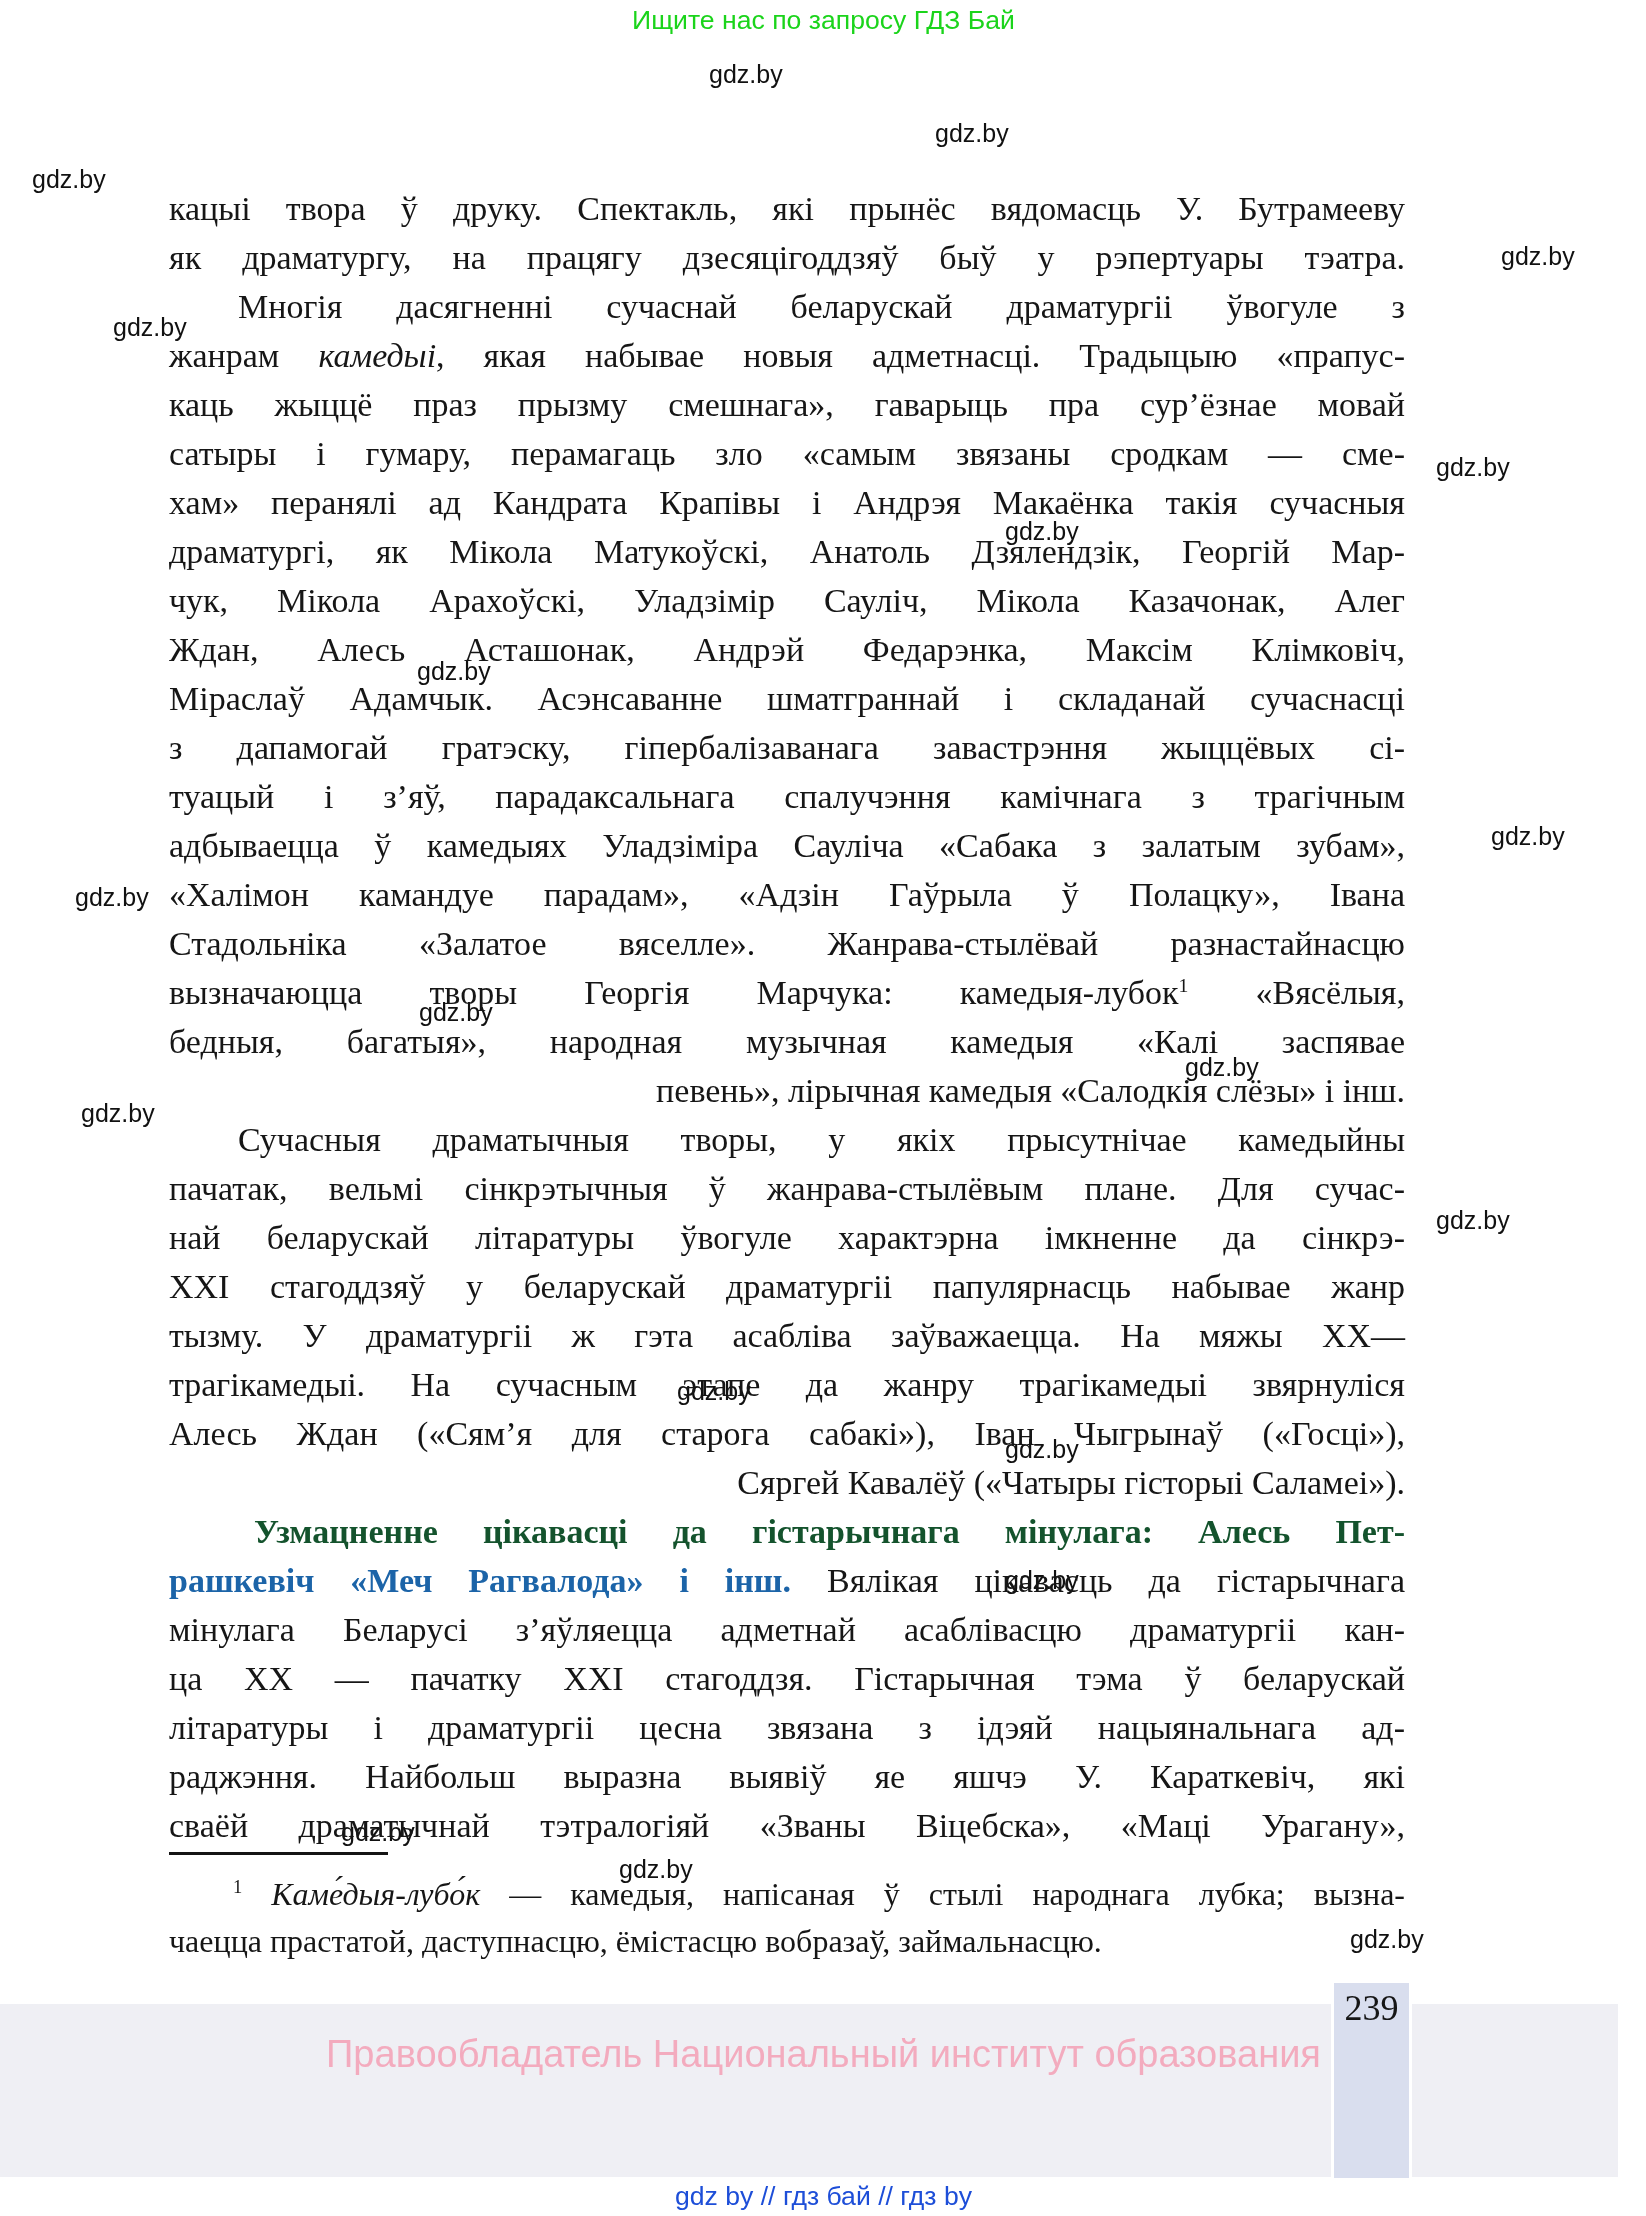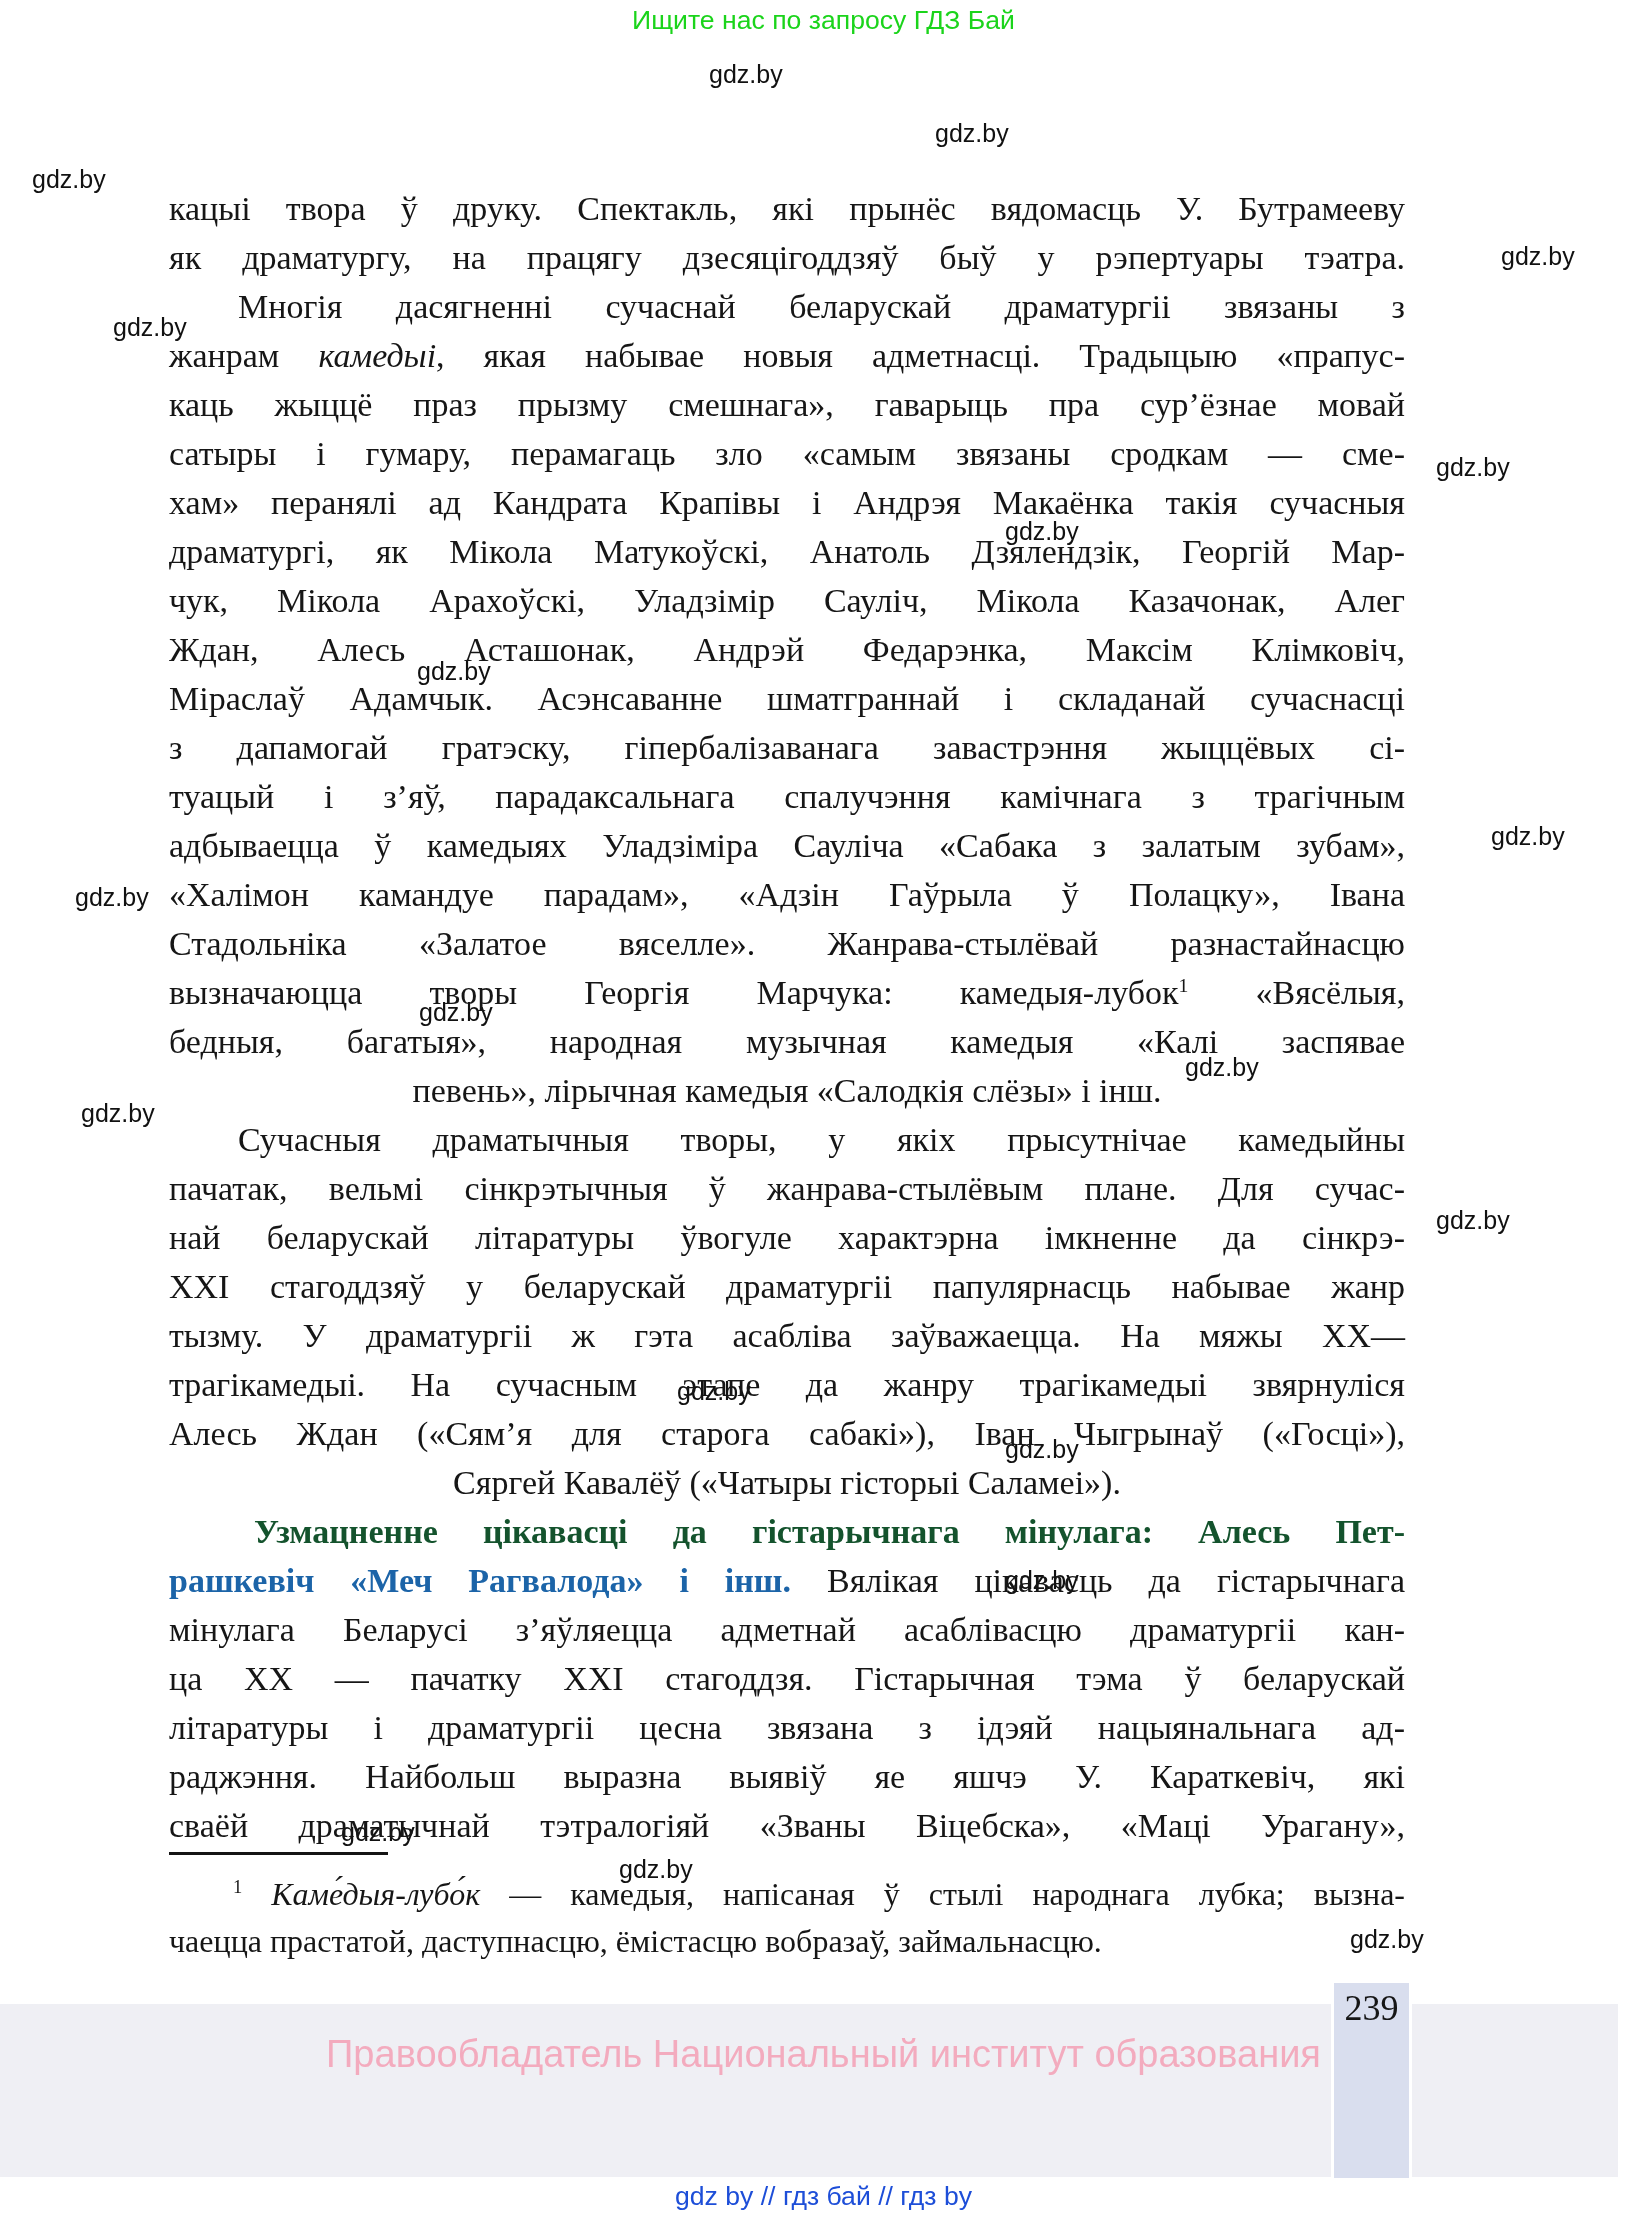--- a/index.html
+++ b/index.html
@@ -3,21 +3,21 @@
 <meta charset="utf-8">
 <style>
   html,body{margin:0;padding:0;background:#ffffff;}
   .page{position:relative;width:1647px;height:2216px;background:#ffffff;overflow:hidden;
         font-family:"Liberation Serif","DejaVu Serif",serif;color:#161616;}
   .promo{position:absolute;top:4.8px;left:0;width:100%;text-align:center;
          font-family:"Liberation Sans","DejaVu Sans",sans-serif;font-size:26.6px;}
   .wm{position:absolute;font-family:"Liberation Sans","DejaVu Sans",sans-serif;
       font-size:25px;color:#111111;white-space:nowrap;}
   .textblock{position:absolute;top:184px;left:169px;width:1236px;}
-  .bodyline{height:49px;line-height:49px;font-size:34px;white-space:normal;text-align:center;}
+  .bodyline{height:49px;line-height:49px;font-size:34px;white-space:normal;text-align:right;}
   .bodyline.j{text-align:justify;text-align-last:justify;}
   .bodyline.ind{text-indent:69px;}
   .it{font-style:italic;}
   .bl{font-weight:bold;}
   .sup{font-size:0.58em;vertical-align:super;line-height:0;}
   .divider{position:absolute;top:1852px;left:169px;width:219px;height:0;border-top:3.2px solid #141414;}
   .footnote{position:absolute;top:1871px;left:169px;width:1236px;}
   .fnline{height:47px;line-height:47px;font-size:32px;text-align:left;}
   .fnline.j{text-align:justify;text-align-last:justify;}
   .fnline.ind{text-indent:64px;}
@@ -61,21 +61,21 @@
       <div class="wm" style="left: 1350px; top: 1925px; color: rgb(17, 17, 17);">gdz.by</div>
       <div class="wm" style="left: 564px; top: 2001px; color: rgb(17, 17, 17);">gdz.by</div>
       <div class="wm" style="left: 1148px; top: 2037px; color: rgb(17, 17, 17);">gdz.by</div>
       <div class="wm" style="left: 1529px; top: 2065px; color: rgb(17, 17, 17);">gdz.by</div>
       <div class="wm" style="left: 333px; top: 2124px; color: rgb(17, 17, 17);">gdz.by</div>
     </div>
 
   <div class="textblock" id="body-text">
       <div class="bodyline j"><span>кацыі твора ў друку. Спектакль, які прынёс вядомасць У. Бутрамееву</span></div>
       <div class="bodyline j"><span>як драматургу, на працягу дзесяцігоддзяў быў у рэпертуары тэатра.</span></div>
-      <div class="bodyline j ind"><span>Многія дасягненні сучаснай беларускай драматургіі звязаны з</span></div>
+      <div class="bodyline j ind"><span>Многія дасягненні сучаснай беларускай драматургіі ўвогуле з</span></div>
       <div class="bodyline j"><span>жанрам </span><span class="it">камедыі</span><span>, якая набывае новыя адметнасці. Традыцыю «прапус-</span></div>
       <div class="bodyline j"><span>каць жыццё праз прызму смешнага», гаварыць пра сур’ёзнае мовай</span></div>
       <div class="bodyline j"><span>сатыры і гумару, перамагаць зло «самым звязаны сродкам — сме-</span></div>
       <div class="bodyline j"><span>хам» перанялі ад Кандрата Крапівы і Андрэя Макаёнка такія сучасныя</span></div>
       <div class="bodyline j"><span>драматургі, як Мікола Матукоўскі, Анатоль Дзялендзік, Георгій Мар-</span></div>
       <div class="bodyline j"><span>чук, Мікола Арахоўскі, Уладзімір Сауліч, Мікола Казачонак, Алег</span></div>
       <div class="bodyline j"><span>Ждан, Алесь Асташонак, Андрэй Федарэнка, Максім Клімковіч,</span></div>
       <div class="bodyline j"><span>Міраслаў Адамчык. Асэнсаванне шматграннай і складанай сучаснасці</span></div>
       <div class="bodyline j"><span>з дапамогай гратэску, гіпербалізаванага завастрэння жыццёвых сі-</span></div>
       <div class="bodyline j"><span>туацый і з’яў, парадаксальнага спалучэння камічнага з трагічным</span></div>

